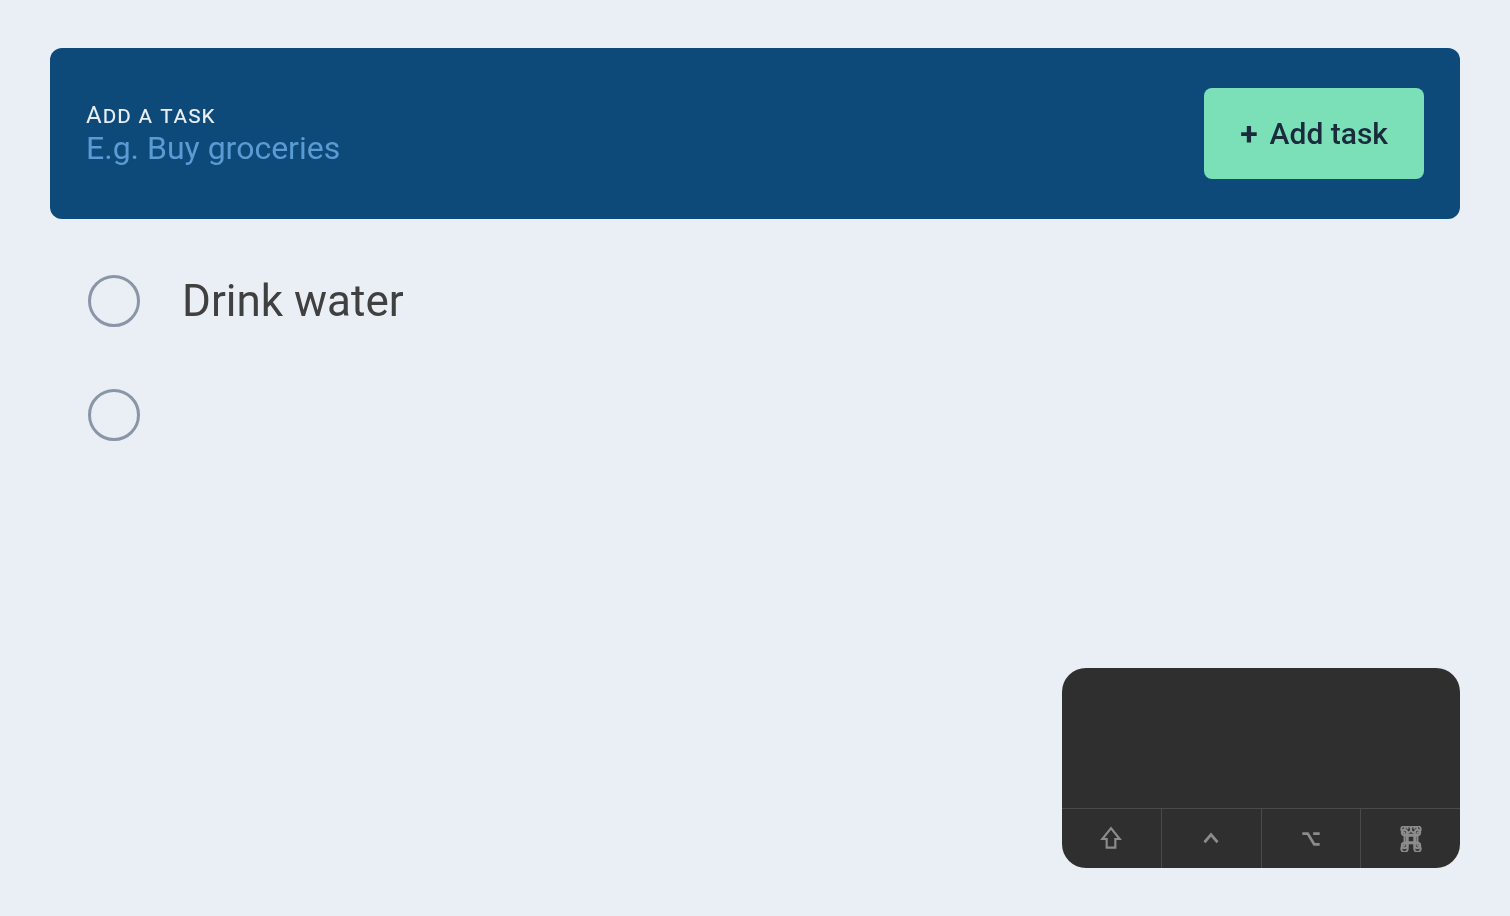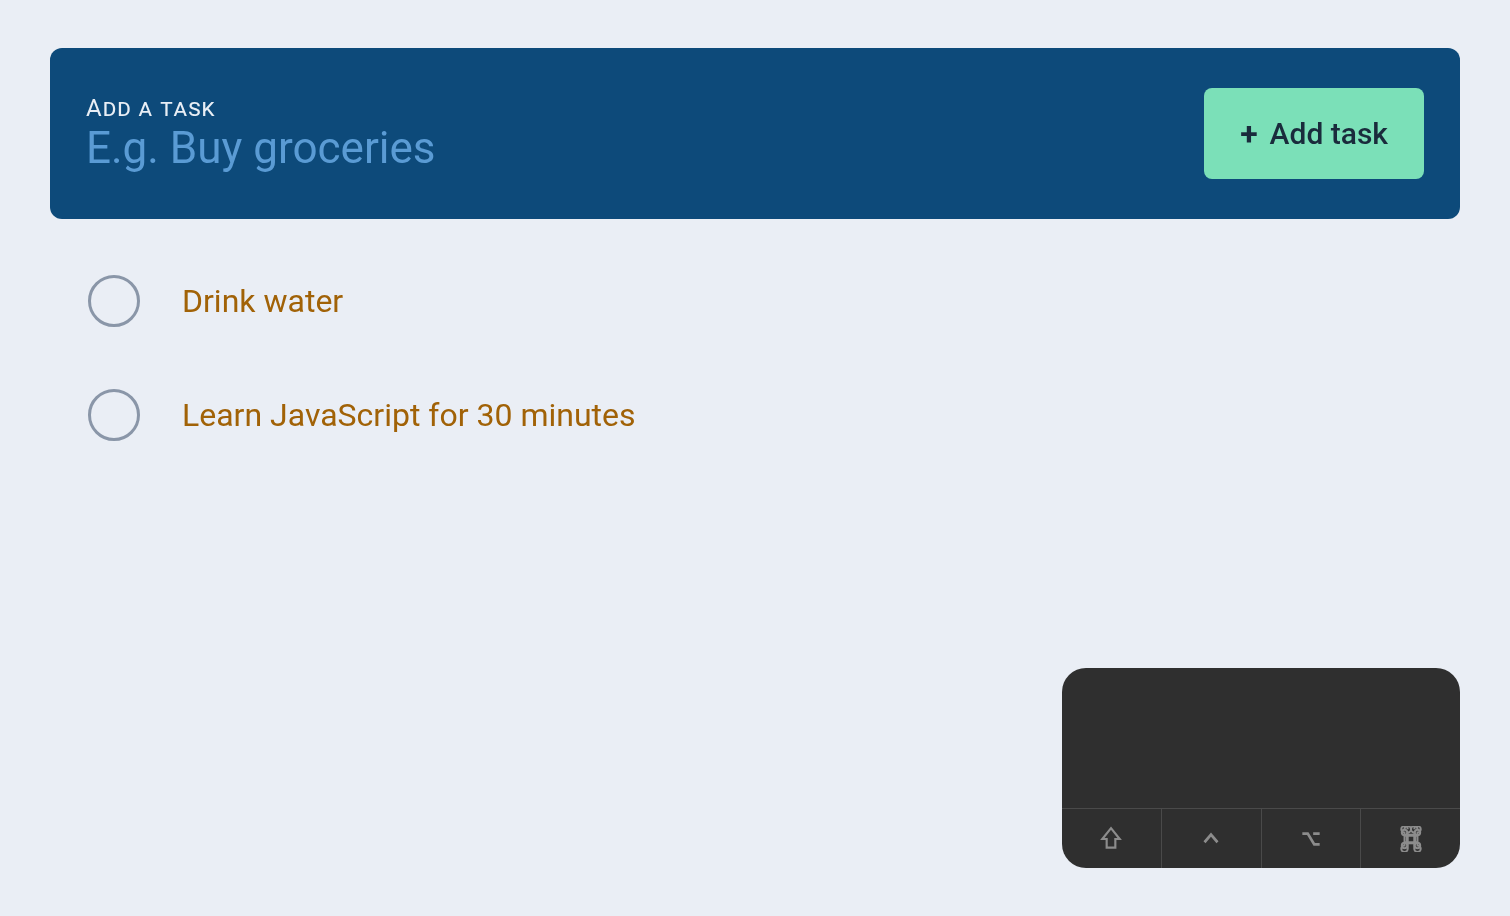--- a/index.html
+++ b/index.html
@@ -35,21 +35,21 @@
       font-variant: small-caps;
       letter-spacing: 1px;
       margin-bottom: 0px;
       font-weight: 400;
     }
     .task-input {
       background: transparent;
       border: none;
       outline: none;
       color: #5a9bd4;
-      font-size: 44px;
+      font-size: 32px;
       font-family: inherit;
       width: 100%;
     }
     .task-input::placeholder {
       color: #5a9bd4;
       opacity: 1;
     }
     .add-task-button {
       background-color: #7be0b8;
       border: none;
@@ -82,22 +82,22 @@
     .task-checkbox {
       width: 52px;
       height: 52px;
       border: 3px solid #8a96a8;
       border-radius: 50%;
       background: transparent;
       cursor: pointer;
       flex-shrink: 0;
     }
     .task-text {
-      font-size: 32px;
-      color: #a16207;
+      font-size: 44px;
+      color: #404040;
       font-weight: 400;
     }
     .keyboard-overlay {
       position: absolute;
       bottom: 48px;
       right: 50px;
       width: 398px;
       height: 200px;
       background-color: #2f2f2f;
       border-radius: 24px;
@@ -146,21 +146,20 @@
   </button>
 </div>
 
 <div class="task-list">
   <div class="task-item">
     <button class="task-checkbox"></button>
     <span class="task-text">Drink water</span>
   </div>
   <div class="task-item">
     <button class="task-checkbox"></button>
-    <span class="task-text">Learn JavaScript for 30 minutes</span>
   </div>
 </div>
 
 <div class="keyboard-overlay">
   <div class="keyboard-top"></div>
   <div class="keyboard-bottom">
     <div class="keyboard-key">
       <svg viewBox="0 0 24 24">
         <path d="M12 2 L20 12 L16 12 L16 20 L8 20 L8 12 L4 12 Z" fill="none" stroke="#8c8c8c" stroke-width="2"></path>
       </svg>

